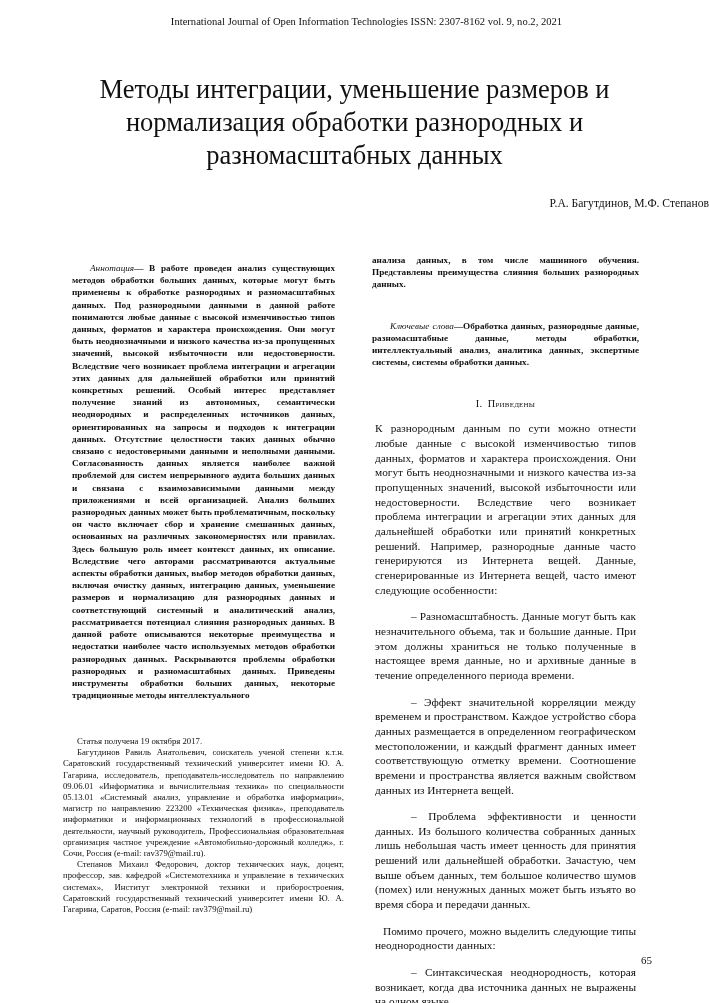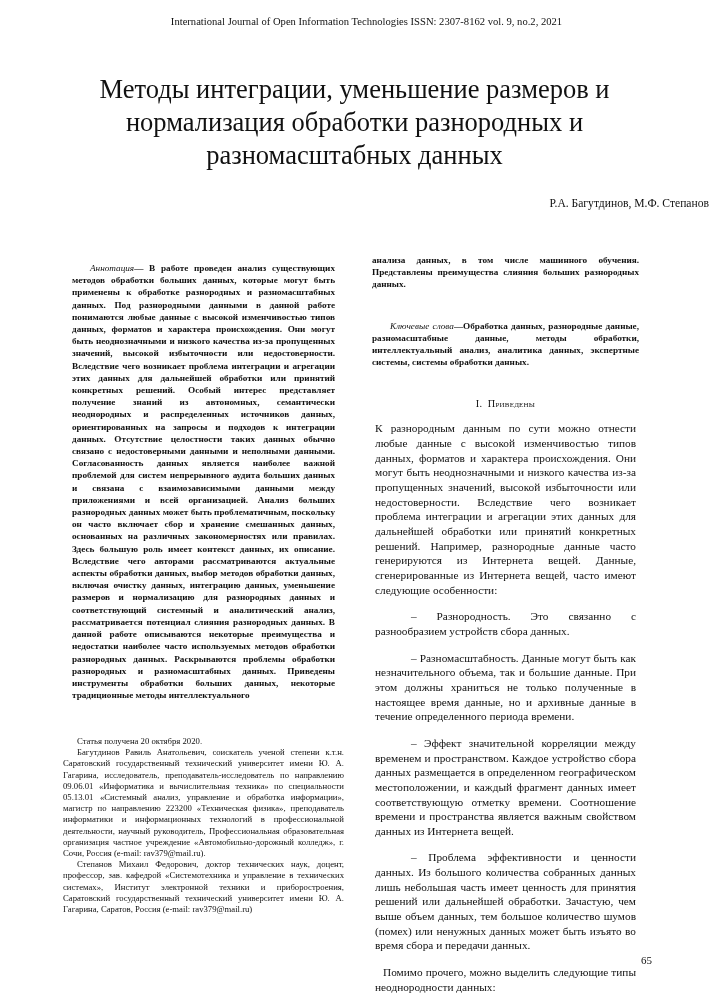--- a/index.html
+++ b/index.html
@@ -54,36 +54,35 @@
   <div>разномасштабных данных</div>
 </div>
 
 <div class="authors">Р.А. Багутдинов, М.Ф. Степанов</div>
 
 <div class="col left">
   <p class="abstract"><span class="lead">Аннотация</span><span>— </span><span>В работе проведен анализ существующих методов обработки больших данных, которые могут быть применены к обработке разнородных и разномасштабных данных. Под разнородными данными в данной работе понимаются любые данные с высокой изменчивостью типов данных, форматов и характера происхождения. Они могут быть неоднозначными и низкого качества из-за пропущенных значений, высокой избыточности или недостоверности. Вследствие чего возникает проблема интеграции и агрегации этих данных для дальнейшей обработки или принятий конкретных решений. Особый интерес представляет получение знаний из автономных, семантически неоднородных и распределенных источников данных, ориентированных на запросы и подходов к интеграции данных. Отсутствие целостности таких данных обычно связано с недостоверными данными и неполными данными. Согласованность данных является наиболее важной проблемой для систем непрерывного аудита больших данных и связана с взаимозависимыми данными между приложениями и всей организацией. Анализ больших разнородных данных может быть проблематичным, поскольку он часто включает сбор и хранение смешанных данных, основанных на различных закономерностях или правилах. Здесь большую роль имеет контекст данных, их описание. Вследствие чего авторами рассматриваются актуальные аспекты обработки данных, выбор методов обработки данных, включая очистку данных, интеграцию данных, уменьшение размеров и нормализацию для разнородных данных и соответствующий системный и аналитический анализ, рассматривается потенциал слияния разнородных данных. В данной работе описываются некоторые преимущества и недостатки наиболее часто используемых методов обработки разнородных данных. Раскрываются проблемы обработки разнородных и разномасштабных данных. Приведены инструменты обработки больших данных, некоторые традиционные методы интеллектуального</span></p>
 </div>
 
 <div class="footnotes">
-  <p class="fn">Статья получена 20 октября 2020.</p>
+  <p class="fn">Статья получена 19 октября 2017.</p>
   <p class="fn">Багутдинов Равиль Анатольевич, соискатель ученой степени к.т.н. Саратовский государственный технический университет имени Ю. А. Гагарина, исследователь, преподаватель-исследователь по направлению 09.06.01 «Информатика и вычислительная техника» по специальности 05.13.01 «Системный анализ, управление и обработка информации», магистр по направлению 223200 «Техническая физика», преподаватель информатики и информационных технологий в профессиональной деятельности, научный руководитель, Профессиональная образовательная организация частное учреждение «Автомобильно-дорожный колледж», г. Сочи, Россия (e-mail: rav379@mail.ru).</p>
   <p class="fn">Степанов Михаил Федорович, доктор технических наук, доцент, профессор, зав. кафедрой «Системотехника и управление в технических системах», Институт электронной техники и приборостроения, Саратовский государственный технический университет имени Ю. А. Гагарина, Саратов, Россия (e-mail: rav379@mail.ru)</p>
 </div>
 
 <div class="col right">
   <p class="abstract" style="text-indent:0">анализа данных, в том числе машинного обучения. Представлены преимущества слияния больших разнородных данных.</p>
 
   <p class="abstract kw"><span class="lead">Ключевые слова</span><span>—</span><span>Обработка данных, разнородные данные, разномасштабные данные, методы обработки, интеллектуальный анализ, аналитика данных, экспертные системы, системы обработки данных.</span></p>
 
   <div class="section-head">
     <span>I.</span>&nbsp;&nbsp;<span class="sc">Приведены</span>
   </div>
 
   <p class="body-p">К разнородным данным по сути можно отнести любые данные с высокой изменчивостью типов данных, форматов и характера происхождения. Они могут быть неоднозначными и низкого качества из-за пропущенных значений, высокой избыточности или недостоверности. Вследствие чего возникает проблема интеграции и агрегации этих данных для дальнейшей обработки или принятий конкретных решений. Например, разнородные данные часто генерируются из Интернета вещей. Данные, сгенерированные из Интернета вещей, часто имеют следующие особенности:</p>
-  <p class="body-p bullet">– Разнородность. Это связанно с разнообразием устройств сбора данных.</p>
   <p class="body-p bullet">– Разномасштабность. Данные могут быть как незначительного объема, так и большие данные. При этом должны храниться не только полученные в настоящее время данные, но и архивные данные в течение определенного периода времени.</p>
   <p class="body-p bullet">– Эффект значительной корреляции между временем и пространством. Каждое устройство сбора данных размещается в определенном географическом местоположении, и каждый фрагмент данных имеет соответствующую отметку времени. Соотношение времени и пространства является важным свойством данных из Интернета вещей.</p>
   <p class="body-p bullet">– Проблема эффективности и ценности данных. Из большого количества собранных данных лишь небольшая часть имеет ценность для принятия решений или дальнейшей обработки. Зачастую, чем выше объем данных, тем большое количество шумов (помех) или ненужных данных может быть изъято во время сбора и передачи данных.</p>
   <p class="body-p indent">Помимо прочего, можно выделить следующие типы неоднородности данных:</p>
   <p class="body-p bullet">– Синтаксическая неоднородность, которая возникает, когда два источника данных не выражены на одном языке.</p>
 </div>
 
 <div class="pagenum">65</div>
 
 </body></html>

